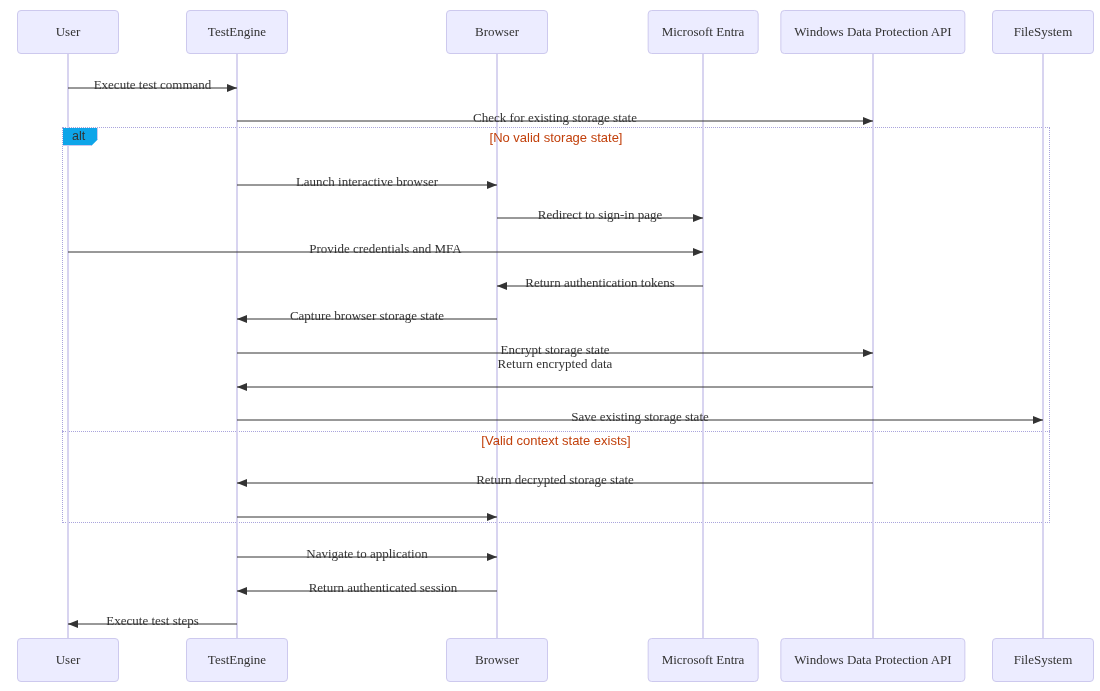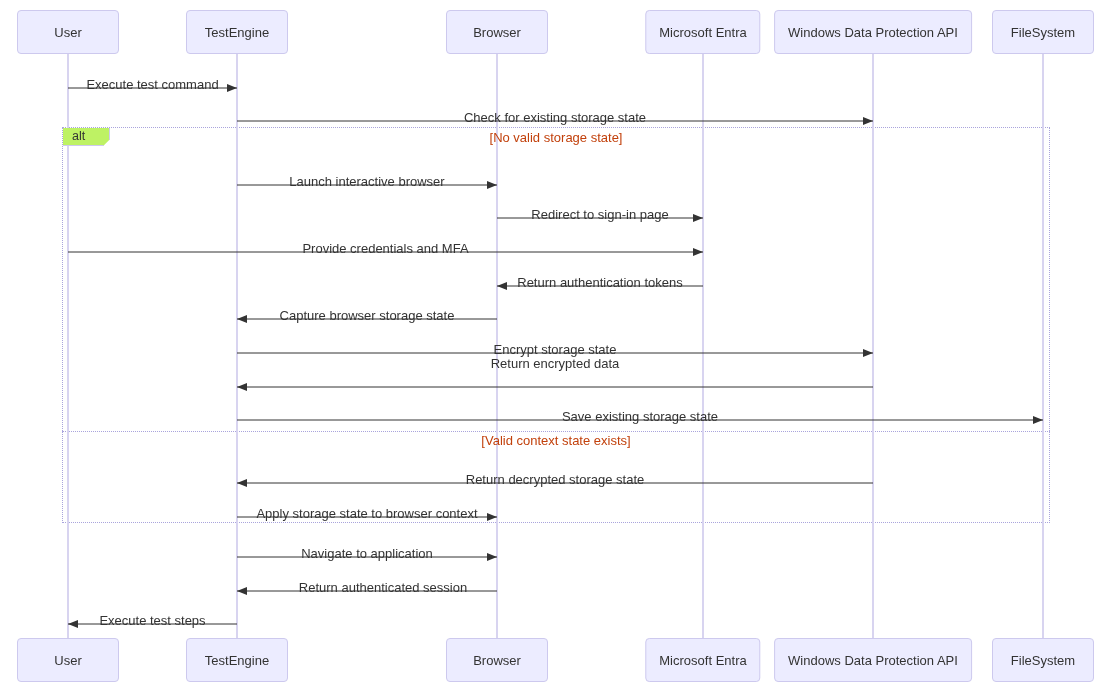--- a/index.html
+++ b/index.html
@@ -4,21 +4,21 @@
 <style>
   html, body { margin: 0; padding: 0; background: #ffffff; }
   #canvas {
     position: relative;
     width: 1100px;
     height: 691px;
     background: #ffffff;
     font-family: "Liberation Sans", sans-serif;
     overflow: hidden;
   }
-  .layer { position: absolute; left: 0; top: 0; width: 1100px; height: 691px; }
+  .layer { position: absolute; left: 0; top: 0; width: 1100px; height: 691px; font-family: Liberation Serif, serif; }
   .actor-box {
     position: absolute;
     transform: translateX(-50%);
     height: 44px;
     min-width: 102px;
     box-sizing: border-box;
     padding: 0 13px;
     background: #ECECFF;
     border: 1px solid #CDC9EE;
     border-radius: 4px;
@@ -50,27 +50,27 @@
     background: transparent;
   }
   .alt-divider {
     position: absolute;
     border-top: 1px dotted #A9A4DC;
     height: 0;
   }
   .alt-label {
     position: absolute;
     box-sizing: border-box;
-    background: #bef264;
+    background: #0ea5e9;
     border-right: 1px solid #CDC9EE;
     border-bottom: 1px solid #CDC9EE;
     color: #333333;
     font-size: 12.5px;
     line-height: 15px;
-    padding: 1px 24px 1px 9px;
+    padding: 1px 12px 1px 9px;
     clip-path: polygon(0 0, 100% 0, 100% calc(100% - 7px), calc(100% - 7px) 100%, 0 100%);
     white-space: nowrap;
   }
   .cond-label {
     position: absolute;
     transform: translateX(-50%);
     font-size: 13px;
     line-height: 15px;
     color: #c2410c;
     white-space: nowrap;
@@ -134,21 +134,20 @@
       <div class="msg-label" style="left: 555px; top: 98px;">Check for existing storage state</div>
       <div class="msg-label" style="left: 367px; top: 162px;">Launch interactive browser</div>
       <div class="msg-label" style="left: 600px; top: 195px;">Redirect to sign-in page</div>
       <div class="msg-label" style="left: 385.5px; top: 229px;">Provide credentials and MFA</div>
       <div class="msg-label" style="left: 600px; top: 263px;">Return authentication tokens</div>
       <div class="msg-label" style="left: 367px; top: 296px;">Capture browser storage state</div>
       <div class="msg-label" style="left: 555px; top: 330px;">Encrypt storage state</div>
       <div class="msg-label" style="left: 555px; top: 344px;">Return encrypted data</div>
       <div class="msg-label" style="left: 640px; top: 397px;">Save existing storage state</div>
       <div class="msg-label" style="left: 555px; top: 460px;">Return decrypted storage state</div>
-      <div class="msg-label" style="left: 367px; top: 494px;">Apply storage state to browser context</div>
       <div class="msg-label" style="left: 367px; top: 534px;">Navigate to application</div>
       <div class="msg-label" style="left: 367px; top: 568px; padding-left: 32px;">Return authenticated session</div>
       <div class="msg-label" style="left: 152.5px; top: 601px;">Execute test steps</div>
     </div>
 
   <div id="alt-label" class="alt-label" style="left: 63px; top: 128px;">alt</div>
   <div id="cond-0" class="cond-label" style="left: 556px; top: 130px;">[No valid storage state]</div>
   <div id="cond-1" class="cond-label" style="left: 556px; top: 433px;">[Valid context state exists]</div>
 </div>
 

